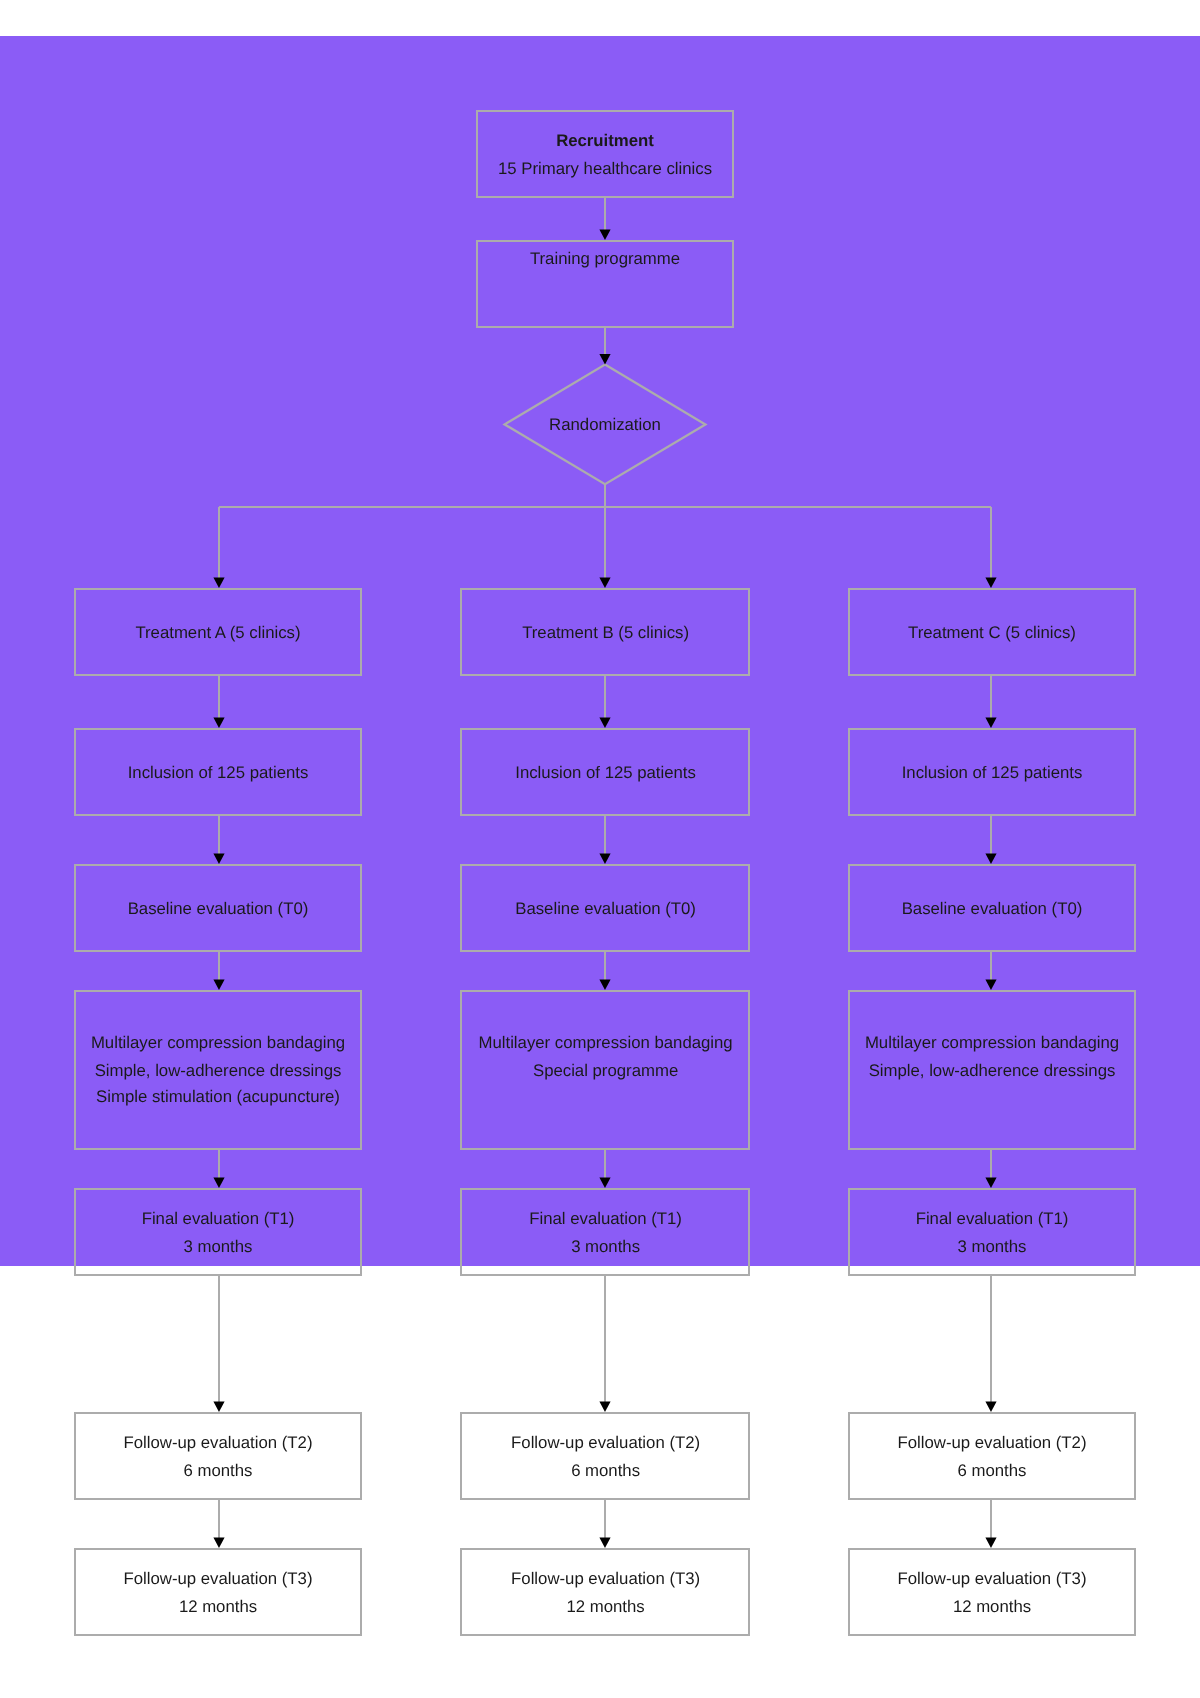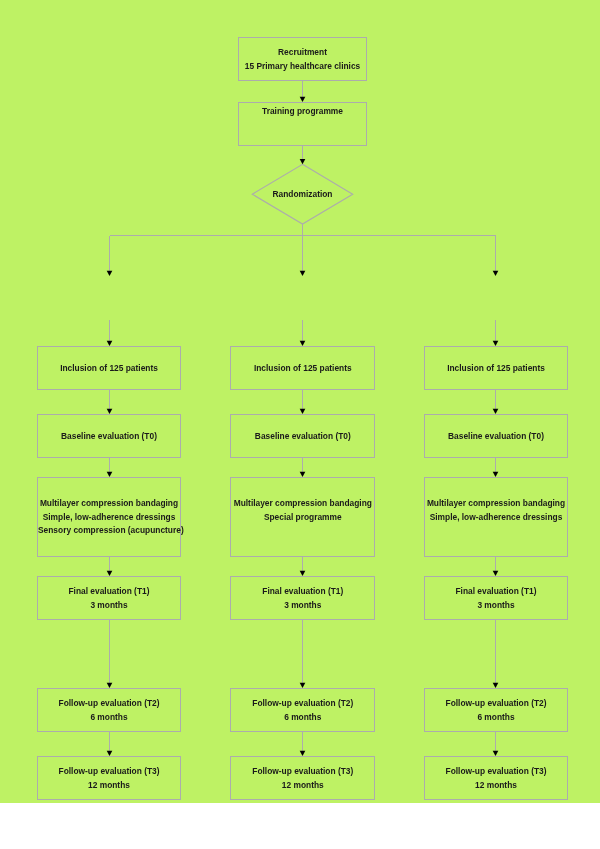--- a/index.html
+++ b/index.html
@@ -2,40 +2,40 @@
 <html><head>
 <meta charset="utf-8">
 <title>Study flow diagram</title>
 <style>
   html, body { margin:0; padding:0; background:#ffffff; }
   body {
     width:600px; height:849px; overflow:hidden;
     font-family:"Liberation Sans", sans-serif;
     color:#1a1a1a;
   }
-  #canvas { position:relative; width:600px; height:803px; background:#bef264; }
+  #canvas { position:relative; width:600px; height:615px; background:#8b5cf6;margin-top:18px; }
   #wires  { position:absolute; left:0; top:0; width:600px; height:849px; overflow:visible; }
   .wire   { fill:none; stroke:#acacac; stroke-width:1; shape-rendering:crispEdges; }
   .diamond-shape { fill:none; stroke:#acacac; stroke-width:1.15; }
   .arrowhead { fill:#000000; stroke:none; }
   .node {
     position:absolute; box-sizing:border-box; background:transparent;
     border:1px solid #acacac;
   }
   .node-text, .diamond-text {
     position:absolute; left:0; right:0;
     transform:translateZ(0);
     text-align:center;
     font-size:8.4px;
     line-height:13.3px;
     color:#1a1a1a;
     white-space:nowrap;
   }
   .diamond-text { right:auto; }
-  .ln   { display:block;font-weight:bold; }
+  .ln   { display:block; }
   .ln.b { font-weight:bold; }
 </style>
 </head>
 <body>
 
 <div id="canvas">
   <svg id="wires" width="600" height="849" viewBox="0 0 600 849" aria-hidden="true">
     <path class="diamond-shape" d="M302.5 164.3 L352.7 194.2 L302.5 224.1 L252.3 194.2 Z"></path>
     <path class="wire" d="M302.5 81 V97.9"></path>
     <path class="arrowhead" d="M299.7 96.7 L305.3 96.7 L302.5 102 Z"></path>
@@ -90,53 +90,63 @@
   <div class="node-text" style="top:8.35px">
   <span class="ln b">Recruitment</span>
   <span class="ln">15 Primary healthcare clinics</span>
   </div>
   </div>
   <div class="node" style="left:238px;top:102px;width:129px;height:44px">
   <div class="node-text" style="top:2px">
   <span class="ln">Training programme</span>
   </div>
   </div>
+  <div class="node" style="left:37px;top:276px;width:144px;height:44px">
+  <div class="node-text" style="top:15.35px">
+  <span class="ln">Treatment A (5 clinics)</span>
+  </div>
+  </div>
   <div class="node" style="left:37px;top:346px;width:144px;height:44px">
   <div class="node-text" style="top:15.35px">
   <span class="ln">Inclusion of 125 patients</span>
   </div>
   </div>
   <div class="node" style="left:37px;top:414px;width:144px;height:44px">
   <div class="node-text" style="top:15.35px">
   <span class="ln">Baseline evaluation (T0)</span>
   </div>
   </div>
   <div class="node" style="left:37px;top:477px;width:144px;height:80px">
   <div class="node-text" style="top:19.35px">
   <span class="ln">Multilayer compression bandaging</span>
   <span class="ln">Simple, low-adherence dressings</span>
-  <span class="ln">Sensory compression (acupuncture)</span>
+  <span class="ln">Simple stimulation (acupuncture)</span>
   </div>
   </div>
   <div class="node" style="left:37px;top:576px;width:144px;height:44px">
   <div class="node-text" style="top:8.35px">
   <span class="ln">Final evaluation (T1)</span>
   <span class="ln">3 months</span>
   </div>
   </div>
   <div class="node" style="left:37px;top:688px;width:144px;height:44px">
   <div class="node-text" style="top:8.35px">
   <span class="ln">Follow-up evaluation (T2)</span>
   <span class="ln">6 months</span>
   </div>
   </div>
   <div class="node" style="left:37px;top:756px;width:144px;height:44px">
   <div class="node-text" style="top:8.35px">
   <span class="ln">Follow-up evaluation (T3)</span>
   <span class="ln">12 months</span>
+  </div>
+  </div>
+  <div class="node" style="left:230.3px;top:276px;width:145px;height:44px">
+  <div class="node-text" style="top:15.35px">
+  <span class="ln">Treatment B (5 clinics)</span>
   </div>
   </div>
   <div class="node" style="left:230.3px;top:346px;width:145px;height:44px">
   <div class="node-text" style="top:15.35px">
   <span class="ln">Inclusion of 125 patients</span>
   </div>
   </div>
   <div class="node" style="left:230.3px;top:414px;width:145px;height:44px">
   <div class="node-text" style="top:15.35px">
   <span class="ln">Baseline evaluation (T0)</span>
@@ -157,20 +167,25 @@
   <div class="node" style="left:230.3px;top:688px;width:145px;height:44px">
   <div class="node-text" style="top:8.35px">
   <span class="ln">Follow-up evaluation (T2)</span>
   <span class="ln">6 months</span>
   </div>
   </div>
   <div class="node" style="left:230.3px;top:756px;width:145px;height:44px">
   <div class="node-text" style="top:8.35px">
   <span class="ln">Follow-up evaluation (T3)</span>
   <span class="ln">12 months</span>
+  </div>
+  </div>
+  <div class="node" style="left:424px;top:276px;width:144px;height:44px">
+  <div class="node-text" style="top:15.35px">
+  <span class="ln">Treatment C (5 clinics)</span>
   </div>
   </div>
   <div class="node" style="left:424px;top:346px;width:144px;height:44px">
   <div class="node-text" style="top:15.35px">
   <span class="ln">Inclusion of 125 patients</span>
   </div>
   </div>
   <div class="node" style="left:424px;top:414px;width:144px;height:44px">
   <div class="node-text" style="top:15.35px">
   <span class="ln">Baseline evaluation (T0)</span>

